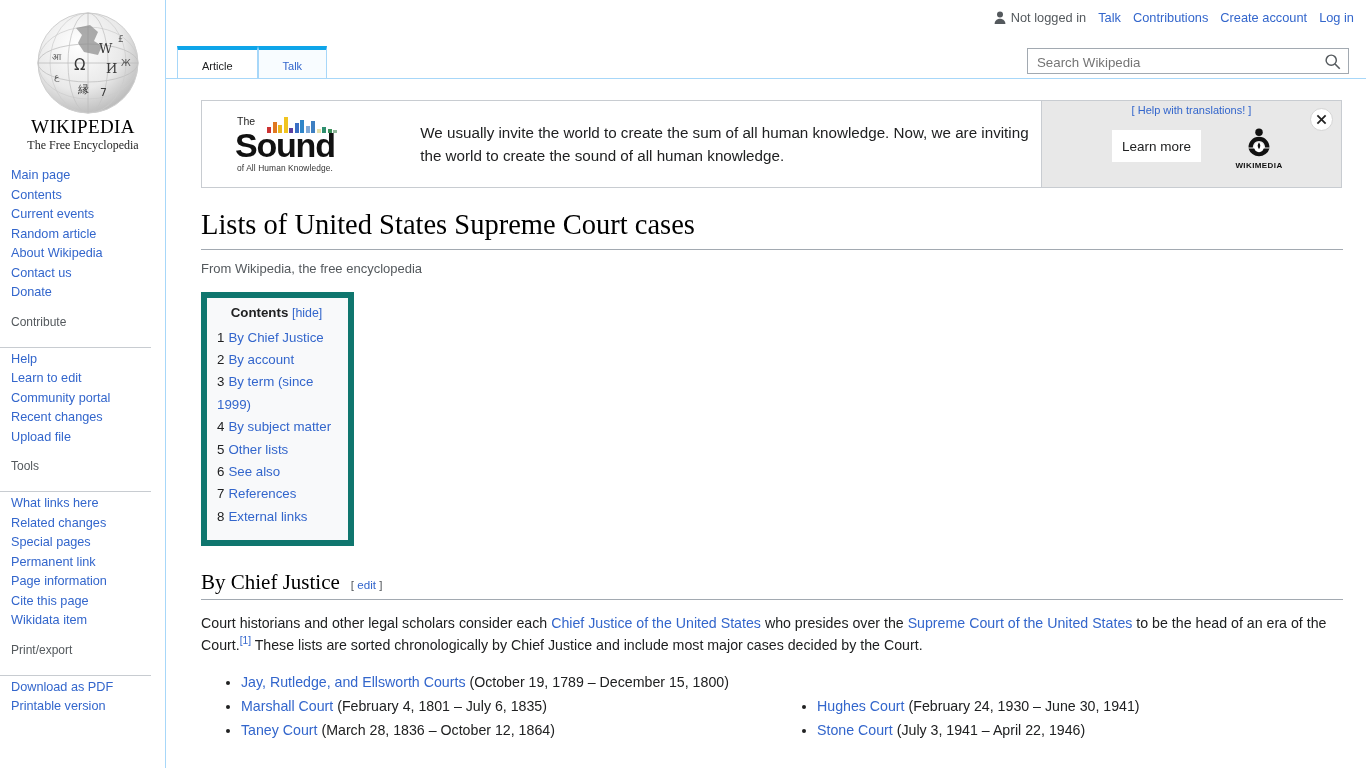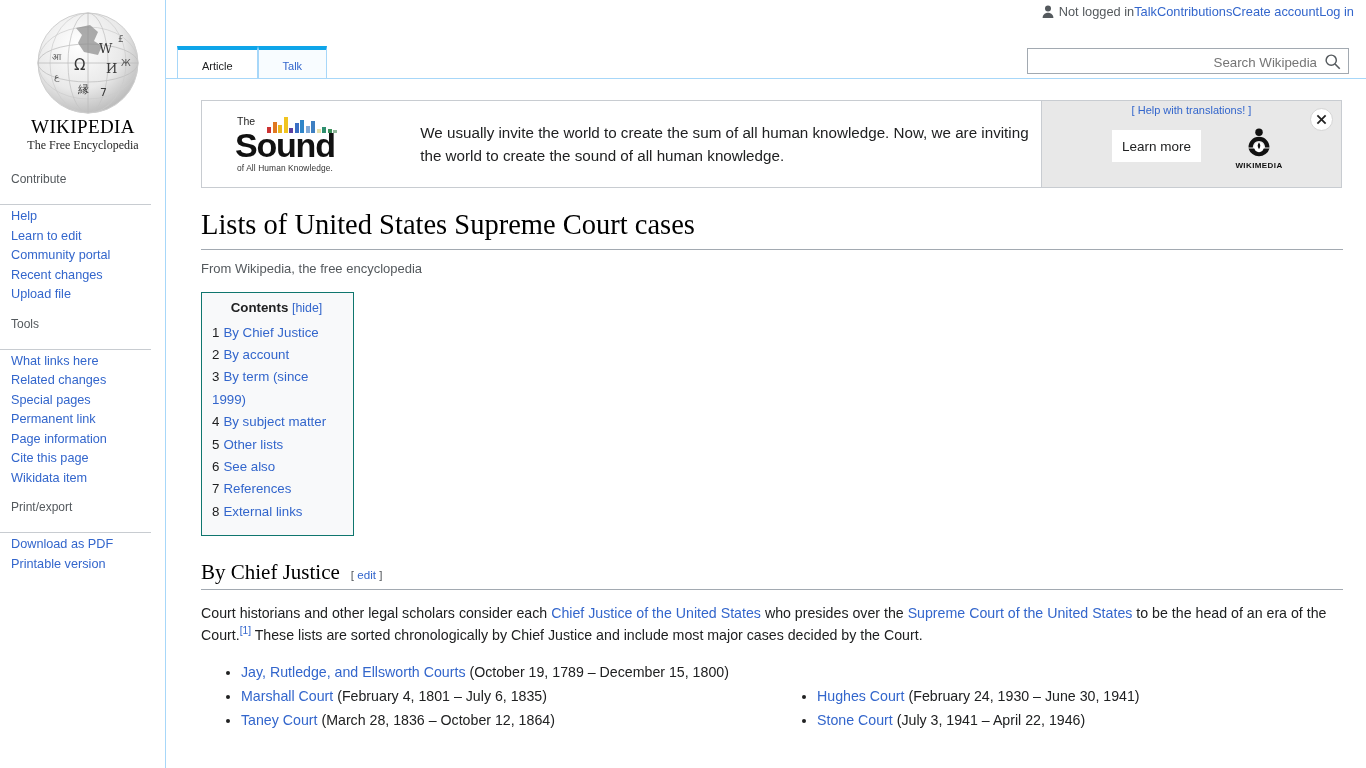--- a/index.html
+++ b/index.html
@@ -88,23 +88,24 @@
     margin-top: 8px;
   }
   .lang-heading-row .portal-heading {
     border: none; margin: 0; padding: 0;
   }
   .gear { width: 13px; height: 13px; }
 
   
   #personal {
     position: absolute;
-    right: 12px; top: 4px;
+    right: 12px; top: 10px;
     display: flex;
     align-items: center;
+    gap: 12px;
     font-size: 12.8px;
   }
   #personal .notloggedin {
     color: #54595d;
     display: flex;
     align-items: center;
     gap: 5px;
   }
   .user-icon { width: 12px; height: 13px; display:block; }
 
@@ -159,21 +160,20 @@
   #search-input {
     position: absolute;
     left: 7px; top: 0;
     width: 280px; height: 24px;
     border: none;
     outline: none;
     font-size: 13.3px;
     color: #0c4a6e;
     font-family: "Liberation Sans", sans-serif;
     background: transparent;
-    text-align: right;
   }
   #search-btn {
     position: absolute;
     right: 2px; top: 2px;
     width: 28px; height: 20px;
     display: flex; align-items: center; justify-content: center;
     background: transparent;
     border: none;
     cursor: pointer;
   }
@@ -319,21 +319,21 @@
     font-size: 14.2px;
     line-height: 22px;
     margin-top: 22px;
     color: #202122;
   }
 
   
   #toc {
     margin-top: 16px;
     width: 153px;
-    border: 1px solid #0f766e;
+    border: 6px solid #0f766e;
     background: #f8f9fa;
     padding: 7px 12px 12px 10px;
     box-sizing: border-box;
     font-size: 13.3px;
   }
   #toc-title {
     text-align: center;
     font-weight: bold;
     font-size: 13.3px;
     margin-bottom: 7px;
@@ -425,20 +425,31 @@
         <text x="72" y="88" font-family="DejaVu Sans" font-size="11" fill="#3a3a3a">7</text>
         <text x="24" y="52" font-family="DejaVu Sans" font-size="9" fill="#555">आ</text>
         <text x="26" y="72" font-family="DejaVu Sans" font-size="9" fill="#555">ع</text>
         <text x="90" y="34" font-family="DejaVu Sans" font-size="9" fill="#555">£</text>
         <text x="93" y="58" font-family="DejaVu Sans" font-size="9" fill="#555">Ж</text>
       </svg>
       <div class="wordmark">WIKIPEDIA</div>
       <div class="tagline">The Free Encyclopedia</div>
     </div>
 
+    <div class="portal" id="first-portal">
+      <ul>
+        <li><a class="link">Main page</a></li>
+        <li><a class="link">Contents</a></li>
+        <li><a class="link">Current events</a></li>
+        <li><a class="link">Random article</a></li>
+        <li><a class="link">About Wikipedia</a></li>
+        <li><a class="link">Contact us</a></li>
+        <li><a class="link">Donate</a></li>
+      </ul>
+    </div>
 
     <div class="portal">
       <div class="portal-heading">Contribute</div>
       <ul>
         <li><a class="link">Help</a></li>
         <li><a class="link">Learn to edit</a></li>
         <li><a class="link">Community portal</a></li>
         <li><a class="link">Recent changes</a></li>
         <li><a class="link">Upload file</a></li>
       </ul>

